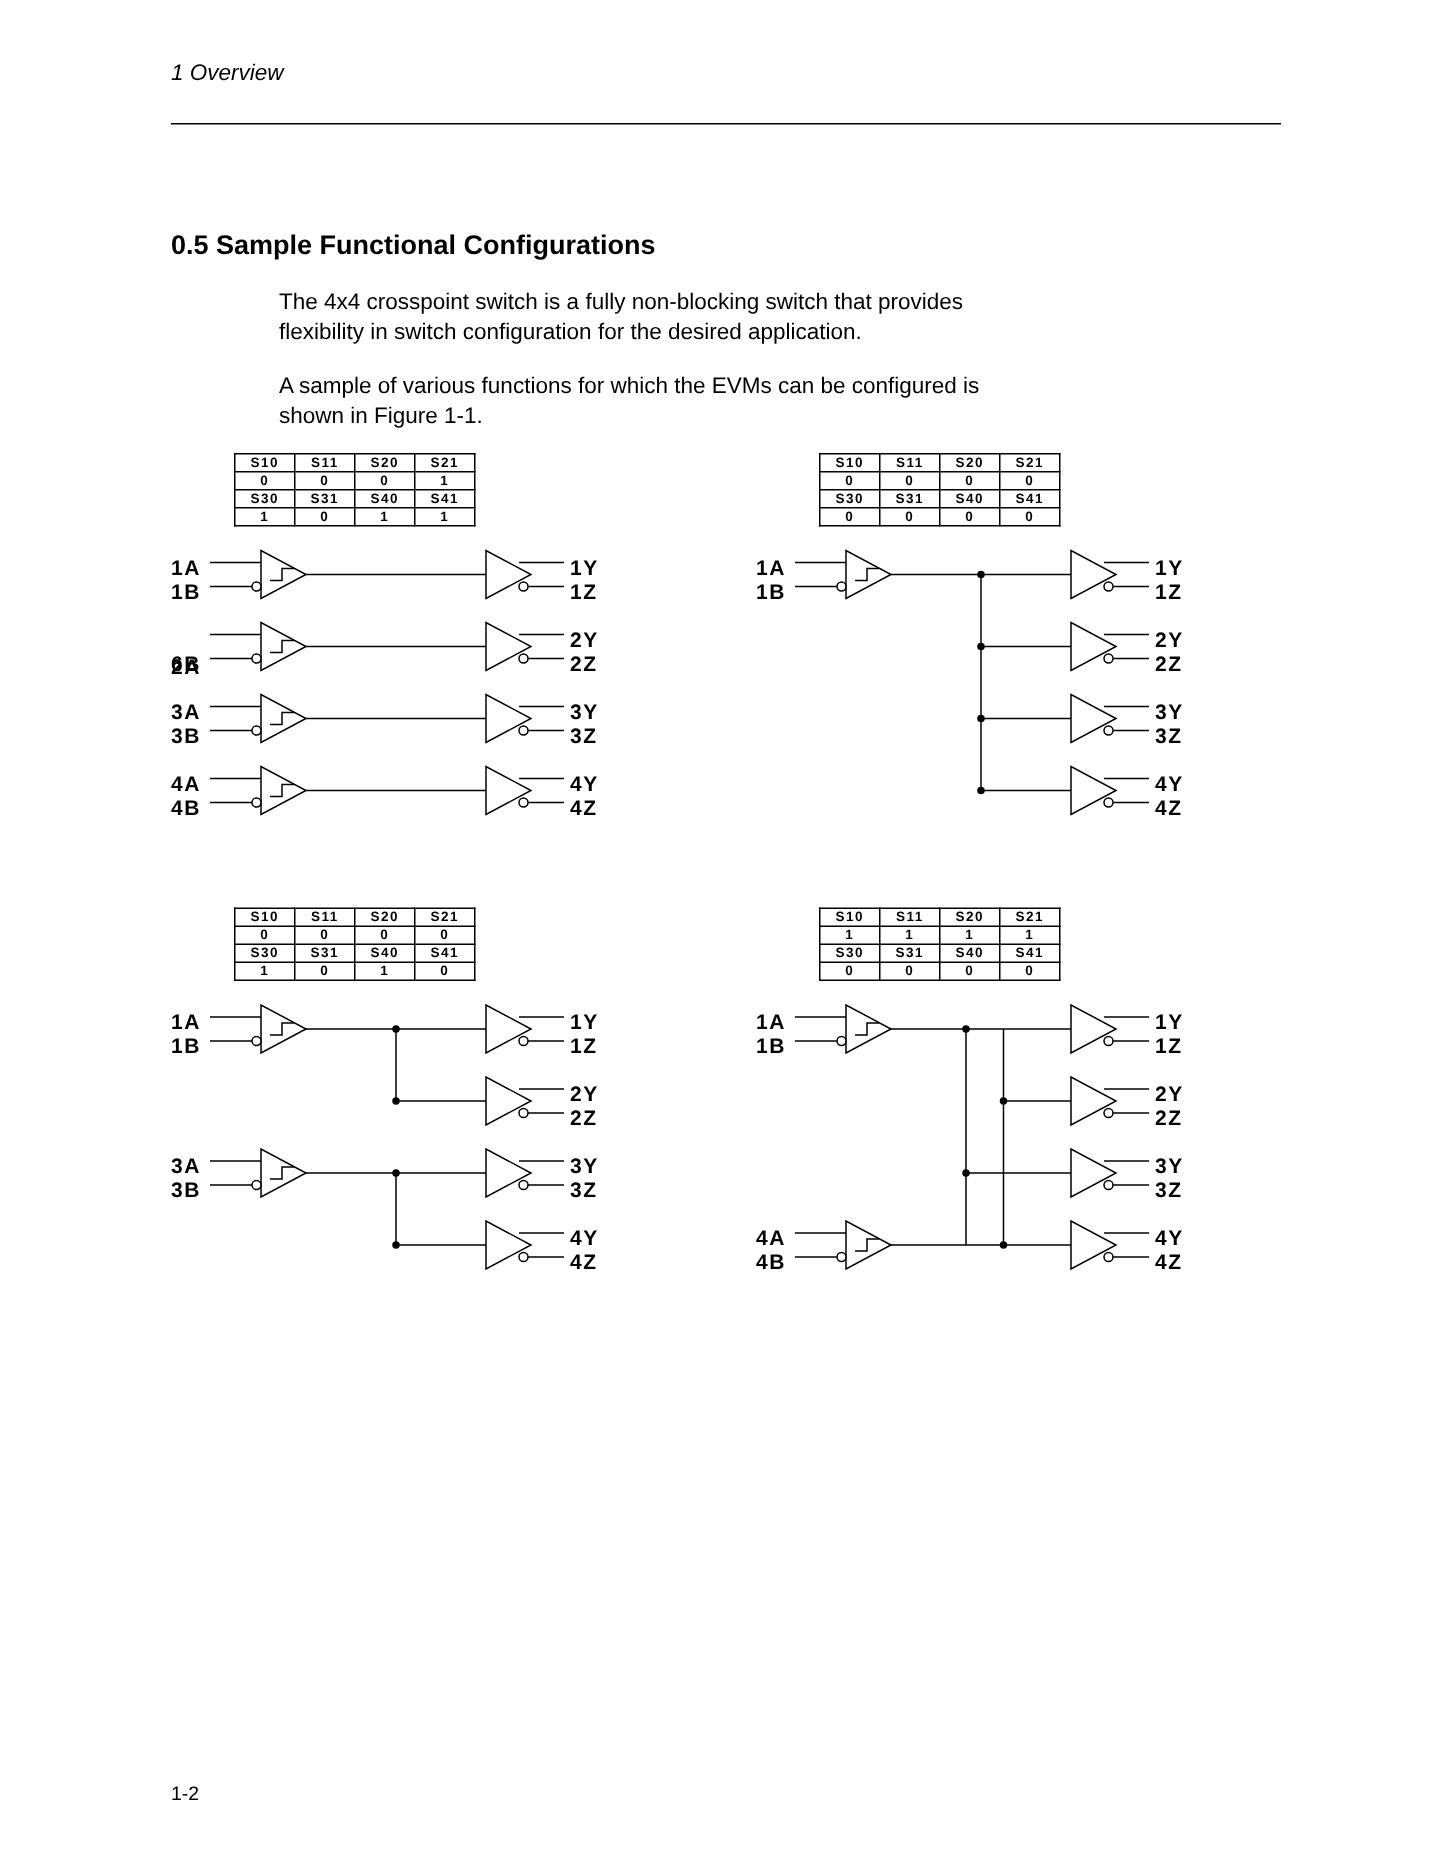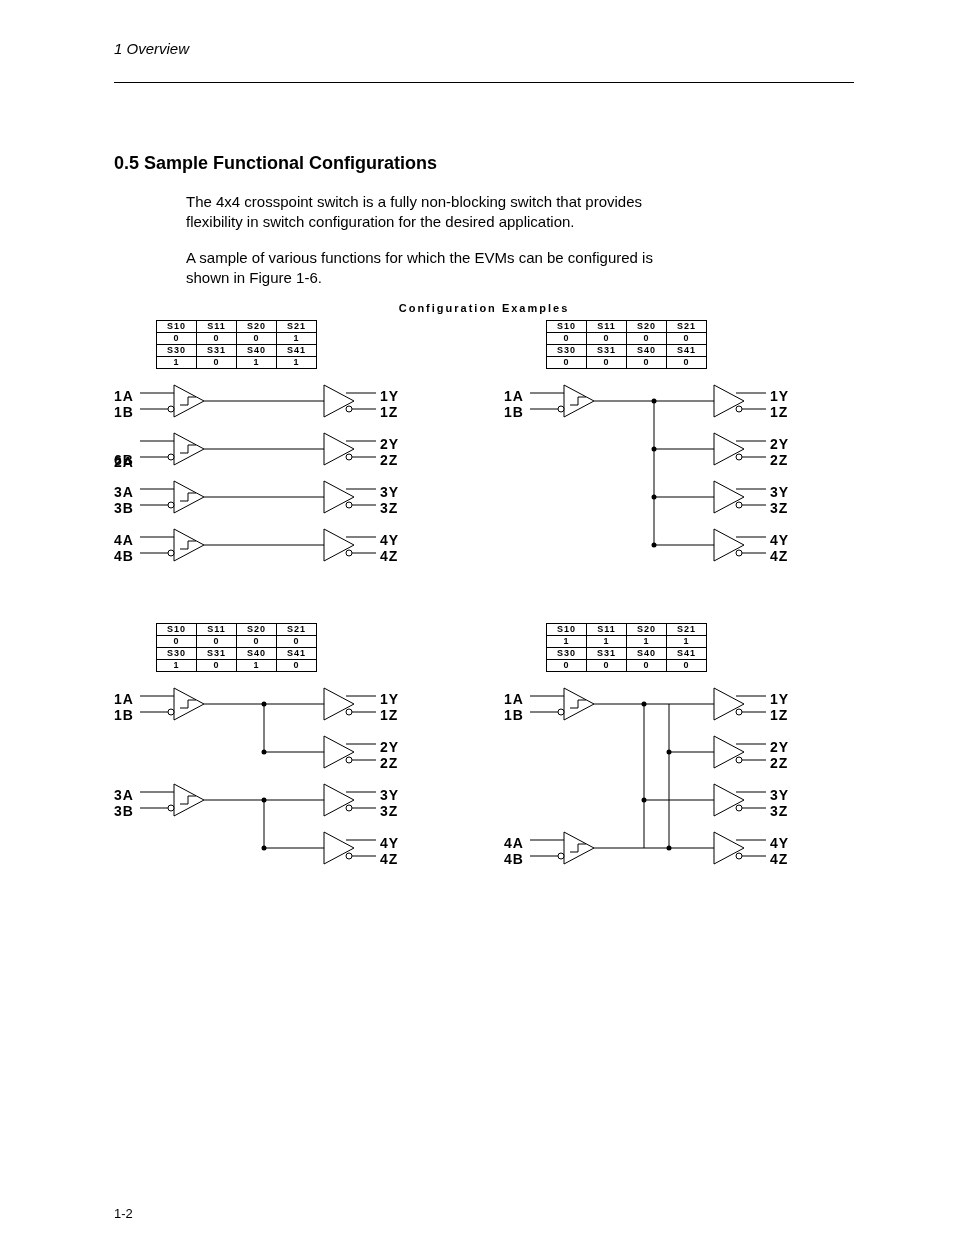--- a/index.html
+++ b/index.html
@@ -86,23 +86,22 @@
 </style>
 </head>
 <body>
 
 <div class="page">
   <div class="running-header">1  Overview</div>
 
   <h2 class="section">0.5   Sample Functional Configurations</h2>
 
   <p class="body-text">The 4x4 crosspoint switch is a fully non-blocking switch that provides flexibility in switch configuration for the desired application.</p>
-  <p class="body-text">A sample of various functions for which the EVMs can be configured is shown in Figure 1-6.</p>
-
-  <div class="fig-title">Configuration Examples</div>
+  <p class="body-text">A sample of various functions for which the EVMs can be configured is shown in Figure 1-1.</p>
+
 
   <div class="config-grid">
     <div class="cfg-cell" id="cfg0">
         <table class="sig">
           <tbody>
             <tr>
               <td>S10</td>
               <td>S11</td>
               <td>S20</td>
               <td>S21</td>

